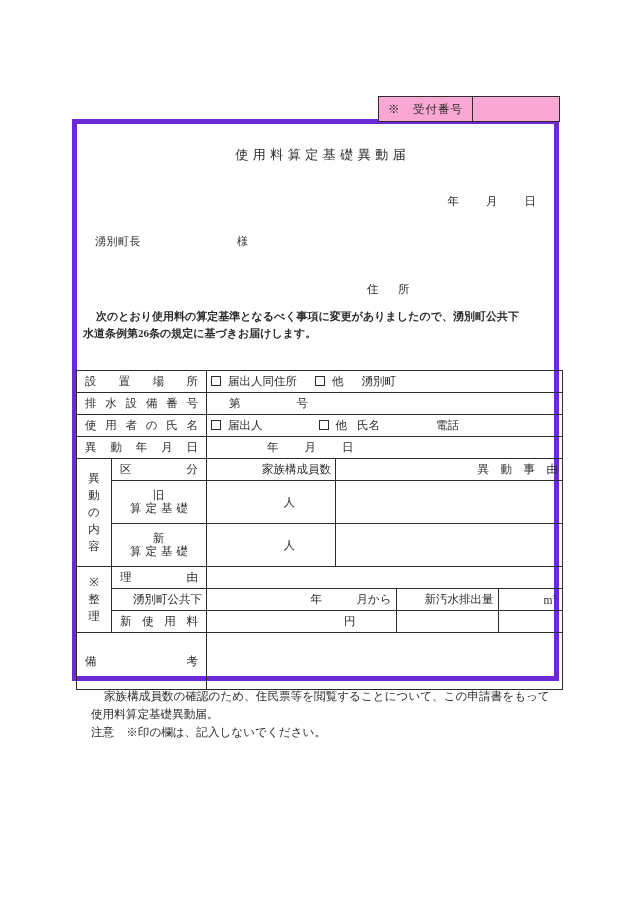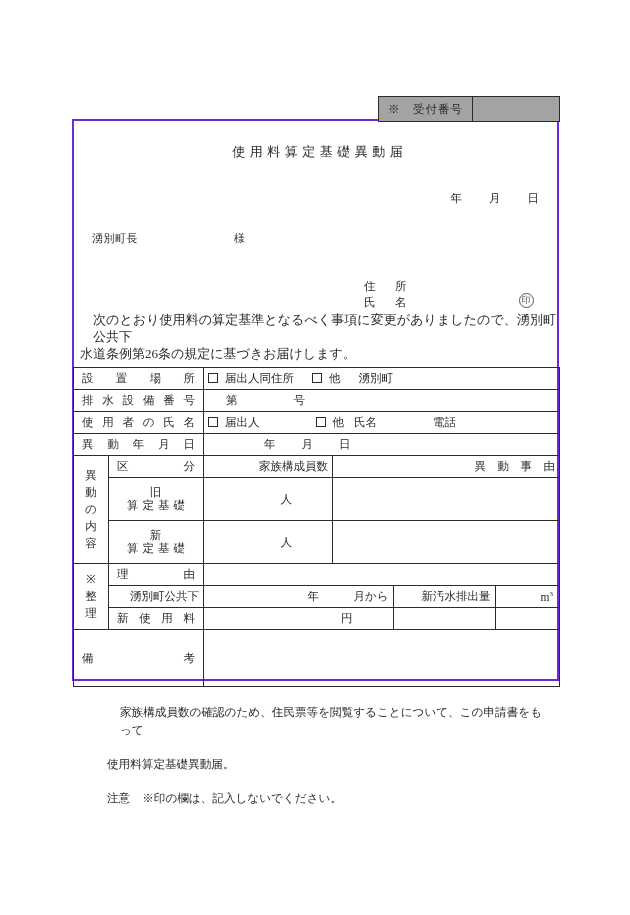--- a/index.html
+++ b/index.html
@@ -25,21 +25,21 @@
 
   
   .receipt-box {
     position: absolute;
     left: 378px;
     top: 96px;
     width: 180px;
     height: 24px;
     border: 1px solid #2b2b2b;
     display: flex;
-    background: #a3a3a3;
+    background: #f9a8d4;
     z-index: 5;
   }
   .receipt-label {
     width: 93px;
     border-right: 1px solid #2b2b2b;
     display: flex;
     align-items: center;
     justify-content: center;
     font-size: 11.5px;
     letter-spacing: 1px;
@@ -49,21 +49,21 @@
     flex: 1;
   }
 
   
   .frame {
     position: absolute;
     left: 72px;
     top: 119px;
     width: 487px;
     height: 562px;
-    border: 2px solid #6d28d9;
+    border: 5px solid #6d28d9;
     box-sizing: border-box;
   }
 
   .title {
     position: absolute;
     left: 0;
     top: 22px;
     width: 487px;
     text-align: center;
     font-size: 13px;
@@ -113,25 +113,26 @@
     border-radius: 50%;
     font-size: 9px;
     line-height: 13px;
     text-align: center;
     color: #555;
   }
 
   .body-text {
     position: absolute;
     left: 6px;
-    top: 190px;
+    top: 184px;
     width: 476px;
-    font-size: 13px;
+    font-size: 11px;
     line-height: 17px;
     text-align: justify;
+    font-weight: bold;
   }
   .body-text p { margin: 0; }
   .body-text .indent { padding-left: 13px; }
 
   
   table.form {
     position: absolute;
     left: -1px;
     top: 246px;
     width: 487px;
@@ -189,21 +190,21 @@
 
   
   .notes {
     position: absolute;
     left: 78px;
     top: 688px;
     width: 480px;
     font-size: 11.6px;
     line-height: 18px;
   }
-  .notes p { margin: 16px; }
+  .notes p { margin: 0; }
   .notes .l1 { padding-left: 26px; }
   .notes .l2 { padding-left: 13px; }
   .notes .l3 { padding-left: 13px; }
   .notes .l3 .gap { display: inline-block; width: 12px; }
   sup { font-size: 7px; vertical-align: super; }
 </style>
 </head>
 <body>
 
 <div class="page">
@@ -222,24 +223,20 @@
     </div>
 
     <div class="addressee">
       <span>湧別町長</span><span class="sama">様</span>
     </div>
 
     <div class="applicant">
       <div class="row">
         <span class="lab">住　所</span>
       </div>
-      <div class="row">
-        <span class="lab">氏　名</span>
-        <span class="seal">印</span>
-      </div>
     </div>
 
     <div class="body-text">
       <p class="indent">次のとおり使用料の算定基準となるべく事項に変更がありましたので、湧別町公共下</p>
       <p>水道条例第26条の規定に基づきお届けします。</p>
     </div>
 
     <table class="form">
       <tbody>
 

